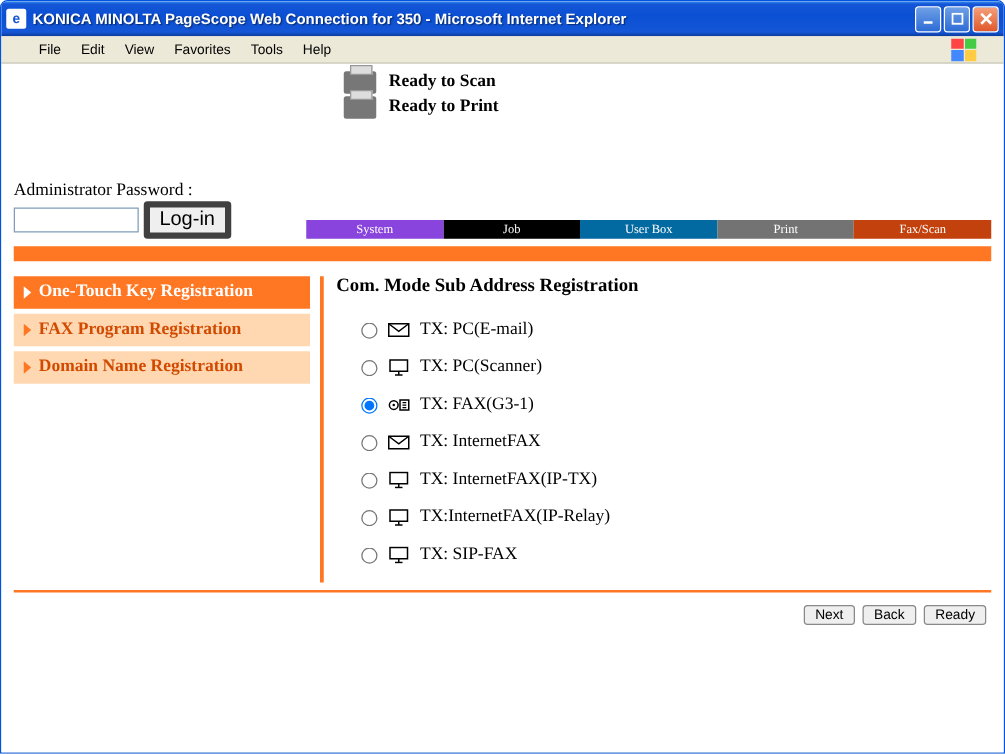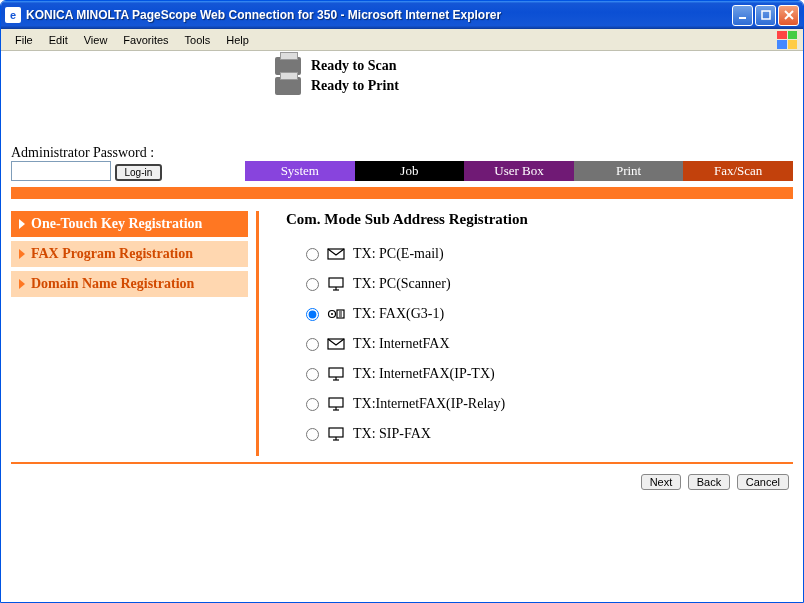--- a/index.html
+++ b/index.html
@@ -8,55 +8,55 @@
 .window { width: 804px; height: 603px; border: 1px solid #0054e3; border-radius: 6px 6px 0 0; overflow: hidden; background: #ece9d8; display: flex; flex-direction: column; }
 
 .titlebar { height: 28px; background: linear-gradient(to bottom, #3b91f7 0%, #1456d6 8%, #0b4fd4 40%, #1456d6 88%, #0c3a9a 100%); display: flex; align-items: center; padding: 0 4px; color: #fff; font-weight: bold; font-size: 12px; }
 .titlebar .ie-icon { width: 16px; height: 16px; margin-right: 5px; background: #fff; border-radius: 2px; display: inline-flex; align-items: center; justify-content: center; color: #1456d6; font-size: 11px; font-weight: bold; }
 .titlebar .title-text { flex: 1; text-shadow: 1px 1px 1px rgba(0,0,0,0.5); }
 .win-controls { display: flex; gap: 2px; }
 .win-btn { width: 21px; height: 21px; border-radius: 3px; border: 1px solid #fff; display: flex; align-items: center; justify-content: center; color: #fff; font-weight: bold; font-size: 11px; }
 .win-min, .win-max { background: linear-gradient(to bottom, #6fa0e6, #2d6cd6); }
 .win-close { background: linear-gradient(to bottom, #f4a07a, #e2572c); }
 
-.menubar { height: 22px; background: #ece9d8; display: flex; align-items: center; padding: 0 6px; border-bottom: 1px solid #c0c0b0; }
+.menubar { height: 22px; background: #ece9d8; display: flex; align-items: center; padding: 0 22px; border-bottom: 1px solid #c0c0b0; }
 .menubar .menu-item { padding: 2px 8px; cursor: default; }
 .menubar .spacer { flex: 1; }
 .winflag { width: 20px; height: 18px; display: grid; grid-template-columns: 1fr 1fr; grid-template-rows: 1fr 1fr; gap: 1px; }
 .winflag div:nth-child(1){background:#f44;} .winflag div:nth-child(2){background:#4c4;} .winflag div:nth-child(3){background:#48f;} .winflag div:nth-child(4){background:#fc4;}
 
 .content { flex: 1; background: #fff; padding: 6px 10px 10px 10px; overflow: hidden; font-family: "Times New Roman", serif; font-size: 14px; }
 
 .status-block { margin-left: 250px; margin-bottom: 8px; }
 .status-row { display: flex; align-items: center; gap: 10px; margin-bottom: 2px; font-weight: bold; padding-left: 14px; }
 .printer-ico { width: 26px; height: 18px; background: #777; border-radius: 2px; position: relative; }
 .printer-ico:before { content:""; position:absolute; top:-5px; left:5px; width:16px; height:6px; background:#ddd; border:1px solid #999;}
 
 .login-nav-row { display: flex; align-items: flex-end; gap: 14px; margin-bottom: 6px; }
 .login-box { width: 220px; margin-top: 42px; }
 .login-box .lbl { font-size: 14px; font-family: "Times New Roman", serif; }
 .login-box input[type=password]{ width: 100px; height: 20px; border:1px solid #7f9db9; }
-.login-box button { font-family: Tahoma,sans-serif; font-size: 10px; padding: 1px 8px; border: 2px solid #404040; border-radius: 3px; background: #efefef; }
+.login-box button { font-family: Tahoma,sans-serif; font-size: 16px; padding: 1px 8px; border: 5px solid #404040; border-radius: 3px; background: #efefef; }
 
 .topnav { flex:1; display:flex; }
-.topnav a { flex:1; text-align:center; color:#fff; font-family:"Times New Roman",serif; font-size:13px; padding:2px 0; text-decoration:none; }
-.nav-system { background:#8844dd; } .nav-job { background:#000000; } .nav-userbox { background:#701a75; } .nav-print { background:#737373; } .nav-faxscan { background:#c2410c; }
+.topnav a { flex:1; text-align:center; color:#fff; font-family:"Times New Roman",serif; font-size:10px; padding:2px 0; text-decoration:none; }
+.nav-system { background:#8844dd; } .nav-job { background:#000000; } .nav-userbox { background:#0369a1; } .nav-print { background:#737373; } .nav-faxscan { background:#c2410c; }
 
 .orange-bar { height: 12px; background: #ff7722; margin: 6px 0 12px 0; }
 
 .main-cols { display:flex; }
 .sidebar { width: 248px; border-right: 3px solid #ff7722; padding-right: 8px; }
 .sidebar .sb-item { display:flex; align-items:center; gap:6px; padding:5px 8px; margin-bottom:4px; font-family:"Times New Roman",serif; font-size:14px; font-weight:bold; }
 .sb-active { background:#ff7722; color:#fff; }
 .sb-inactive { background:#ffd7b0; color:#d24a00; }
 .tri { width:0; height:0; border-top:5px solid transparent; border-bottom:5px solid transparent; }
 .sb-active .tri { border-left:6px solid #fff; }
 .sb-inactive .tri { border-left:6px solid #ff7722; }
 
-.main-panel { flex:1; padding-left: 27px; }
+.main-panel { flex:1; padding-left: 10px; }
 .panel-title { font-weight:bold; font-family:"Times New Roman",serif; font-size:15px; margin-bottom: 18px; }
 .opt-row { display:flex; align-items:center; gap:8px; margin:0 0 14px 20px; font-family:"Times New Roman",serif; font-size:14px; }
 .opt-row input[type=radio]{ width:13px; height:13px; }
 .mode-ico { width:18px; height:14px; display:inline-flex; align-items:center; justify-content:center; }
 
 .hr-orange { border:none; border-top:2px solid #ff7722; margin: 6px 0 10px 0; }
 .footer-btns { text-align:right; padding-right: 4px; }
 .footer-btns button { font-family: Tahoma,sans-serif; font-size:11px; padding:1px 8px; margin-left:3px; border:1px solid #888; border-radius:3px; background:#efefef; }
 
 svg { display:block; }
@@ -234,17 +234,17 @@
             </label>
           </div>
       </div>
     </div>
 
     <hr class="hr-orange">
 
     <div class="footer-btns">
       <button>Next</button>
       <button>Back</button>
-      <button>Cancel</button>
+      <button>Ready</button>
     </div>
 
   </div>
 </div>
 
 </body></html>

